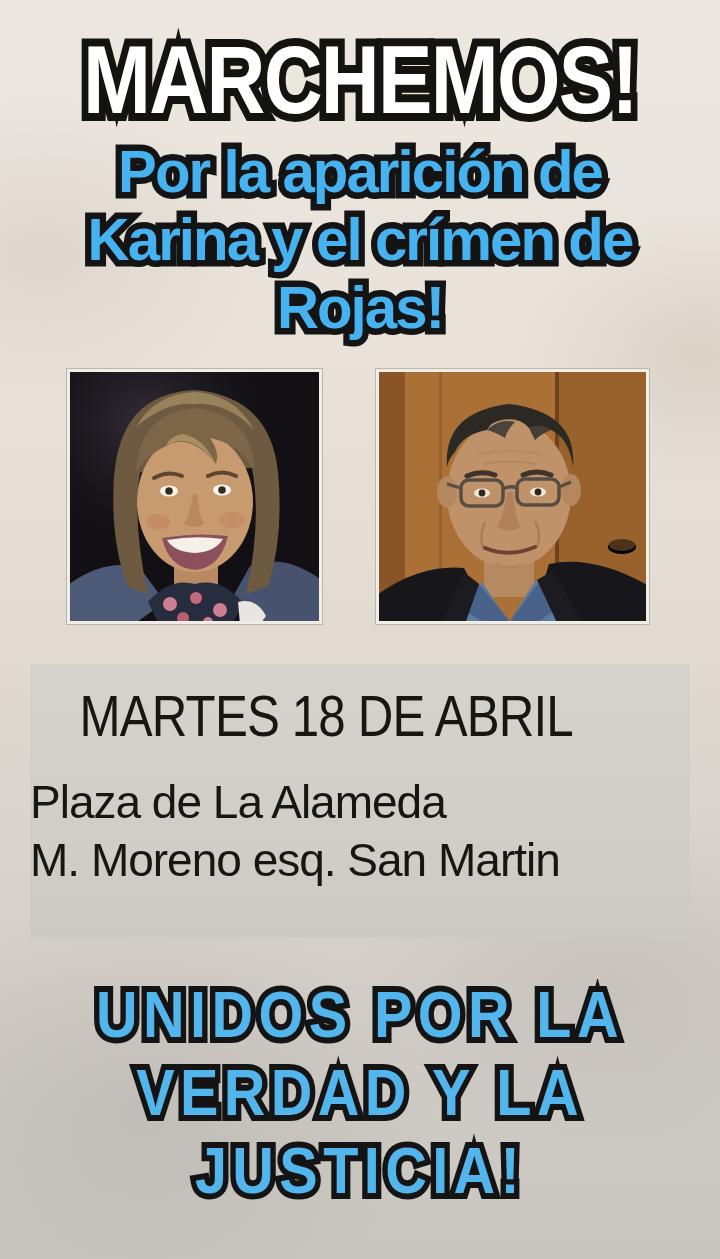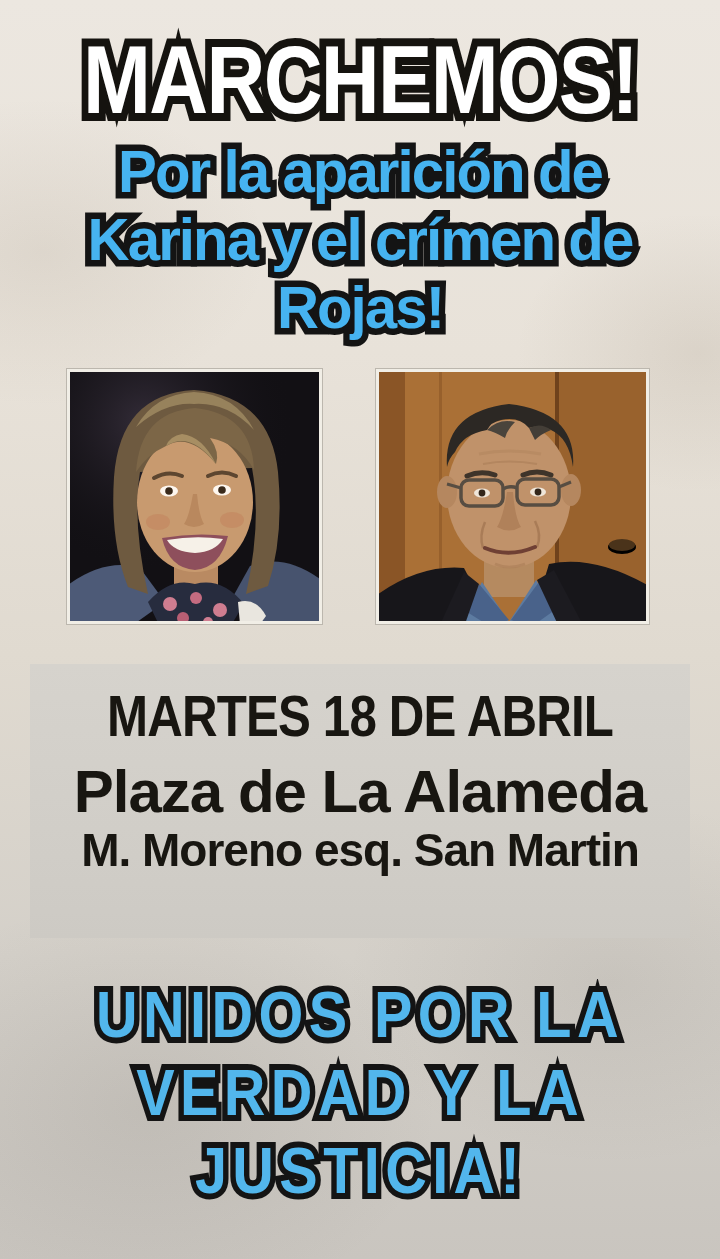--- a/index.html
+++ b/index.html
@@ -56,28 +56,28 @@
   }
   .photo svg { display: block; }
   .photo-left  { left: 66px;  width: 257px; height: 257px; }
   .photo-right { left: 375px; width: 275px; height: 257px; }
 
   .event-box {
     position: absolute; left: 30px; top: 664px;
     width: 660px; height: 274px;
     background: linear-gradient(180deg, #d6d3cd 0%, #d1cec8 60%, #cdcac4 100%);
     color: #181611;
-    text-align: center; font-weight: bold;
+    font-weight: normal;
     overflow: hidden;
   }
   .event-line { white-space: nowrap; }
   .cond { transform: scaleX(0.85); transform-origin: center; display: block; }
   .event-date { margin-top: 20px; font-size: 58px; line-height: 64px; letter-spacing: -1px; }
   .event-time { margin-top: 26px; font-size: 58px; line-height: 64px; letter-spacing: -1px; }
-  .event-place { margin-top: 18px; font-size: 60px; line-height: 52px; letter-spacing: -1px; }
+  .event-place { margin-top: 28px; font-size: 46px; line-height: 52px; letter-spacing: -1px; }
   .event-address { margin-top: 6px; font-size: 46px; line-height: 52px; letter-spacing: -1px; }
 
   .slogan-block {
     position: absolute; top: 976px; left: 0; width: 100%;
     font-size: 64px; line-height: 78px; letter-spacing: 6px;
     transform: scaleX(0.9); transform-origin: center;
   }
   .slogan-block .line { position: relative; height: 78px; }
   .slogan-block .stroke { -webkit-text-stroke: 12px #141414; }
   .slogan-block .fill { color: #52b6ec; }

